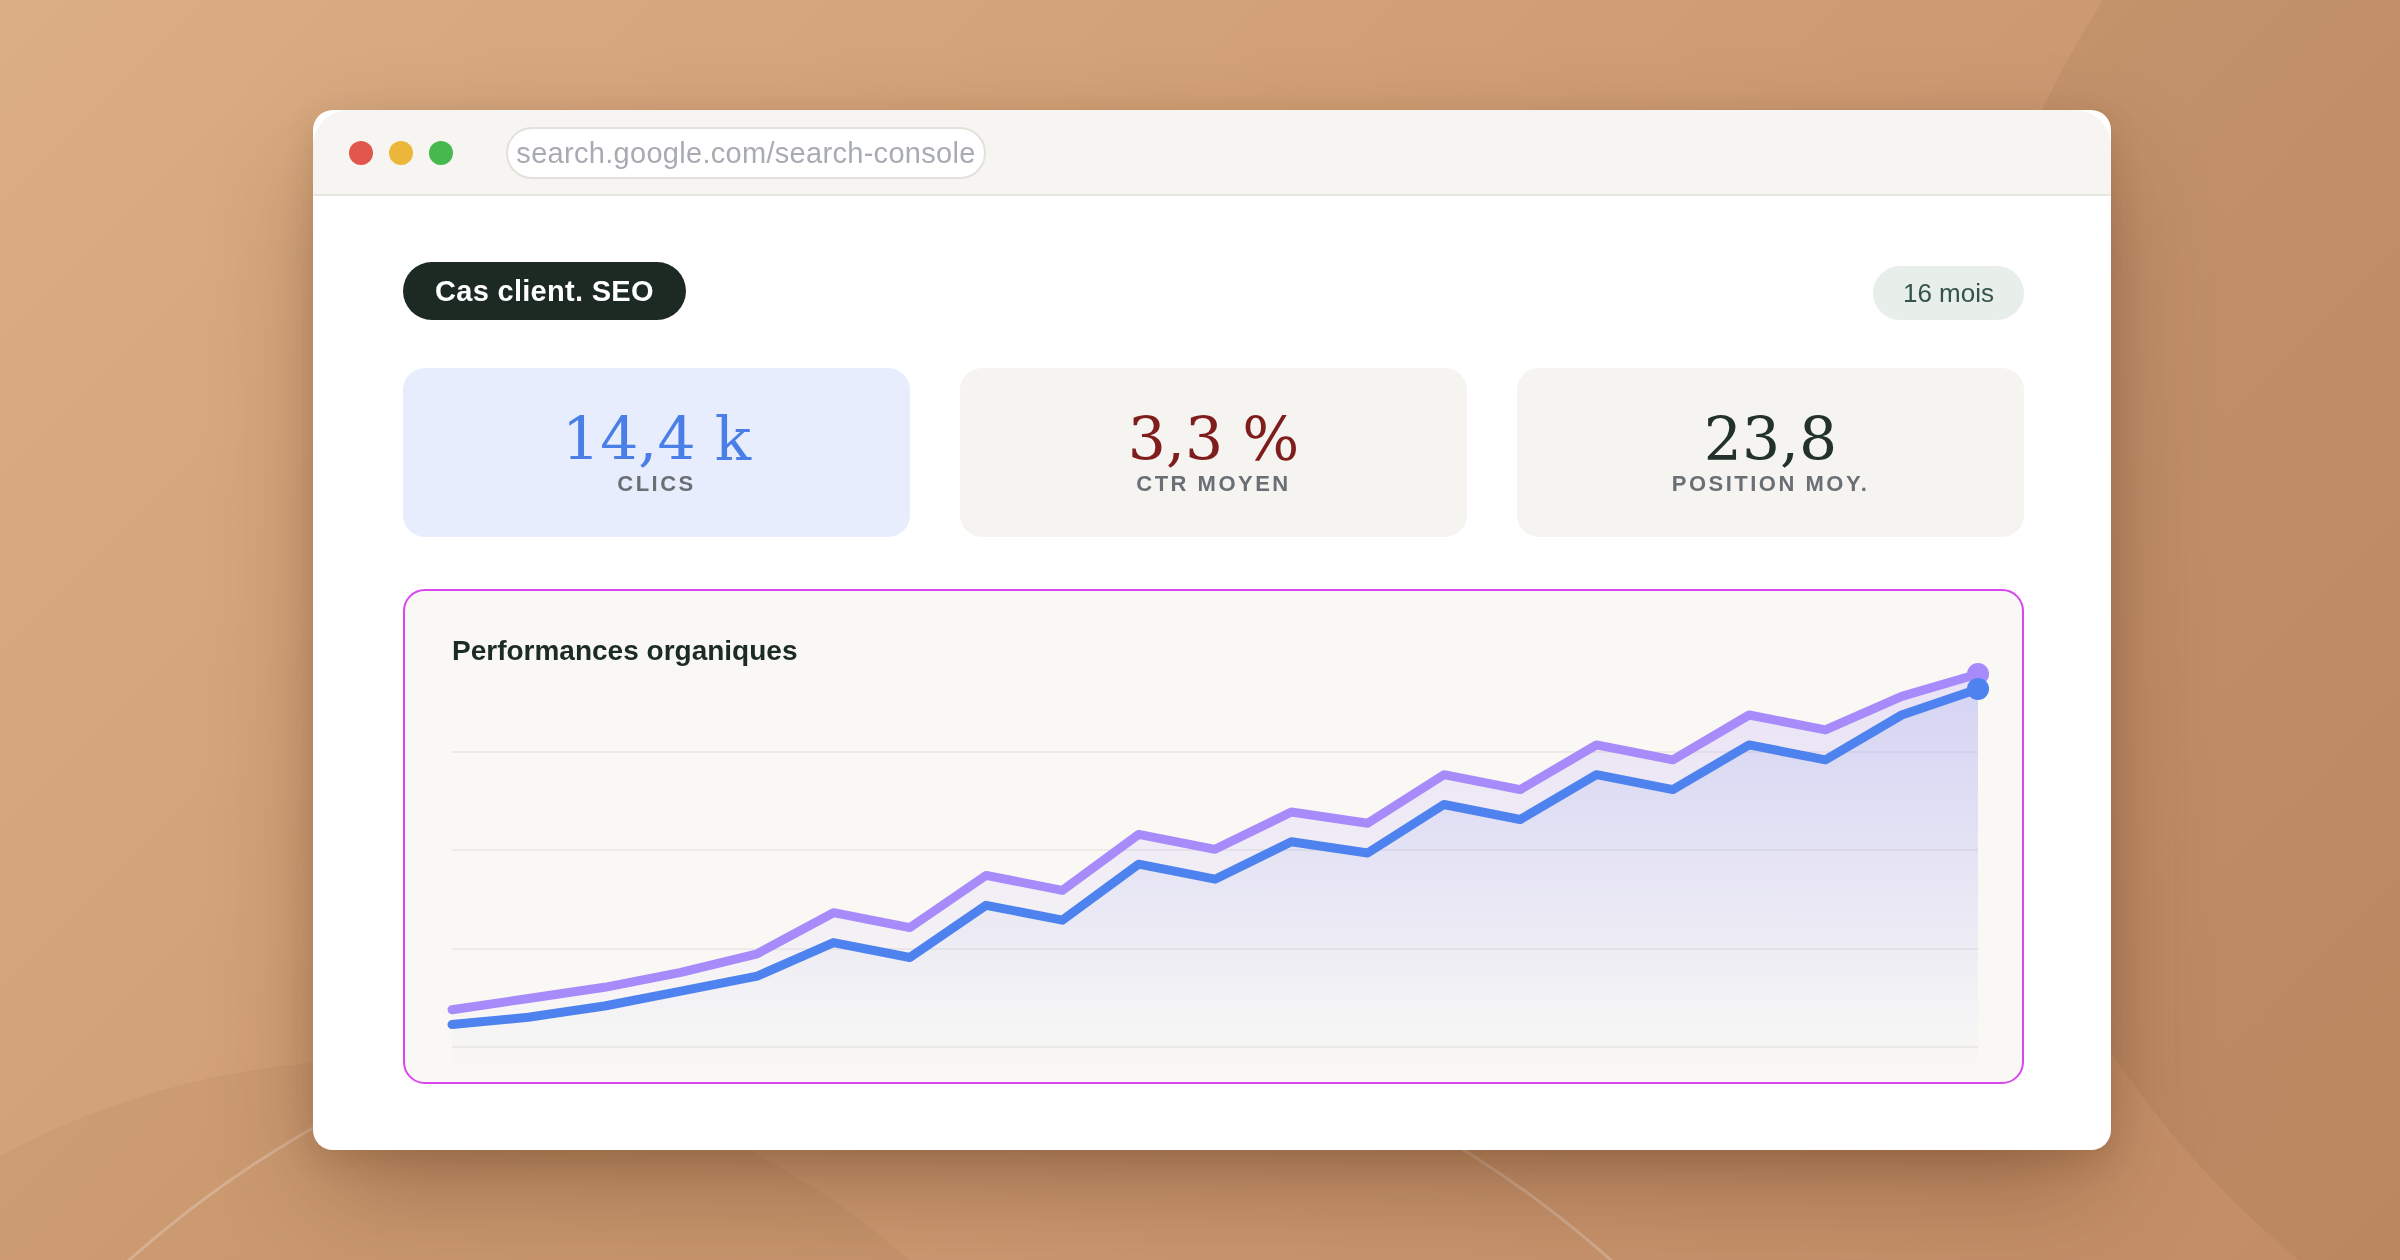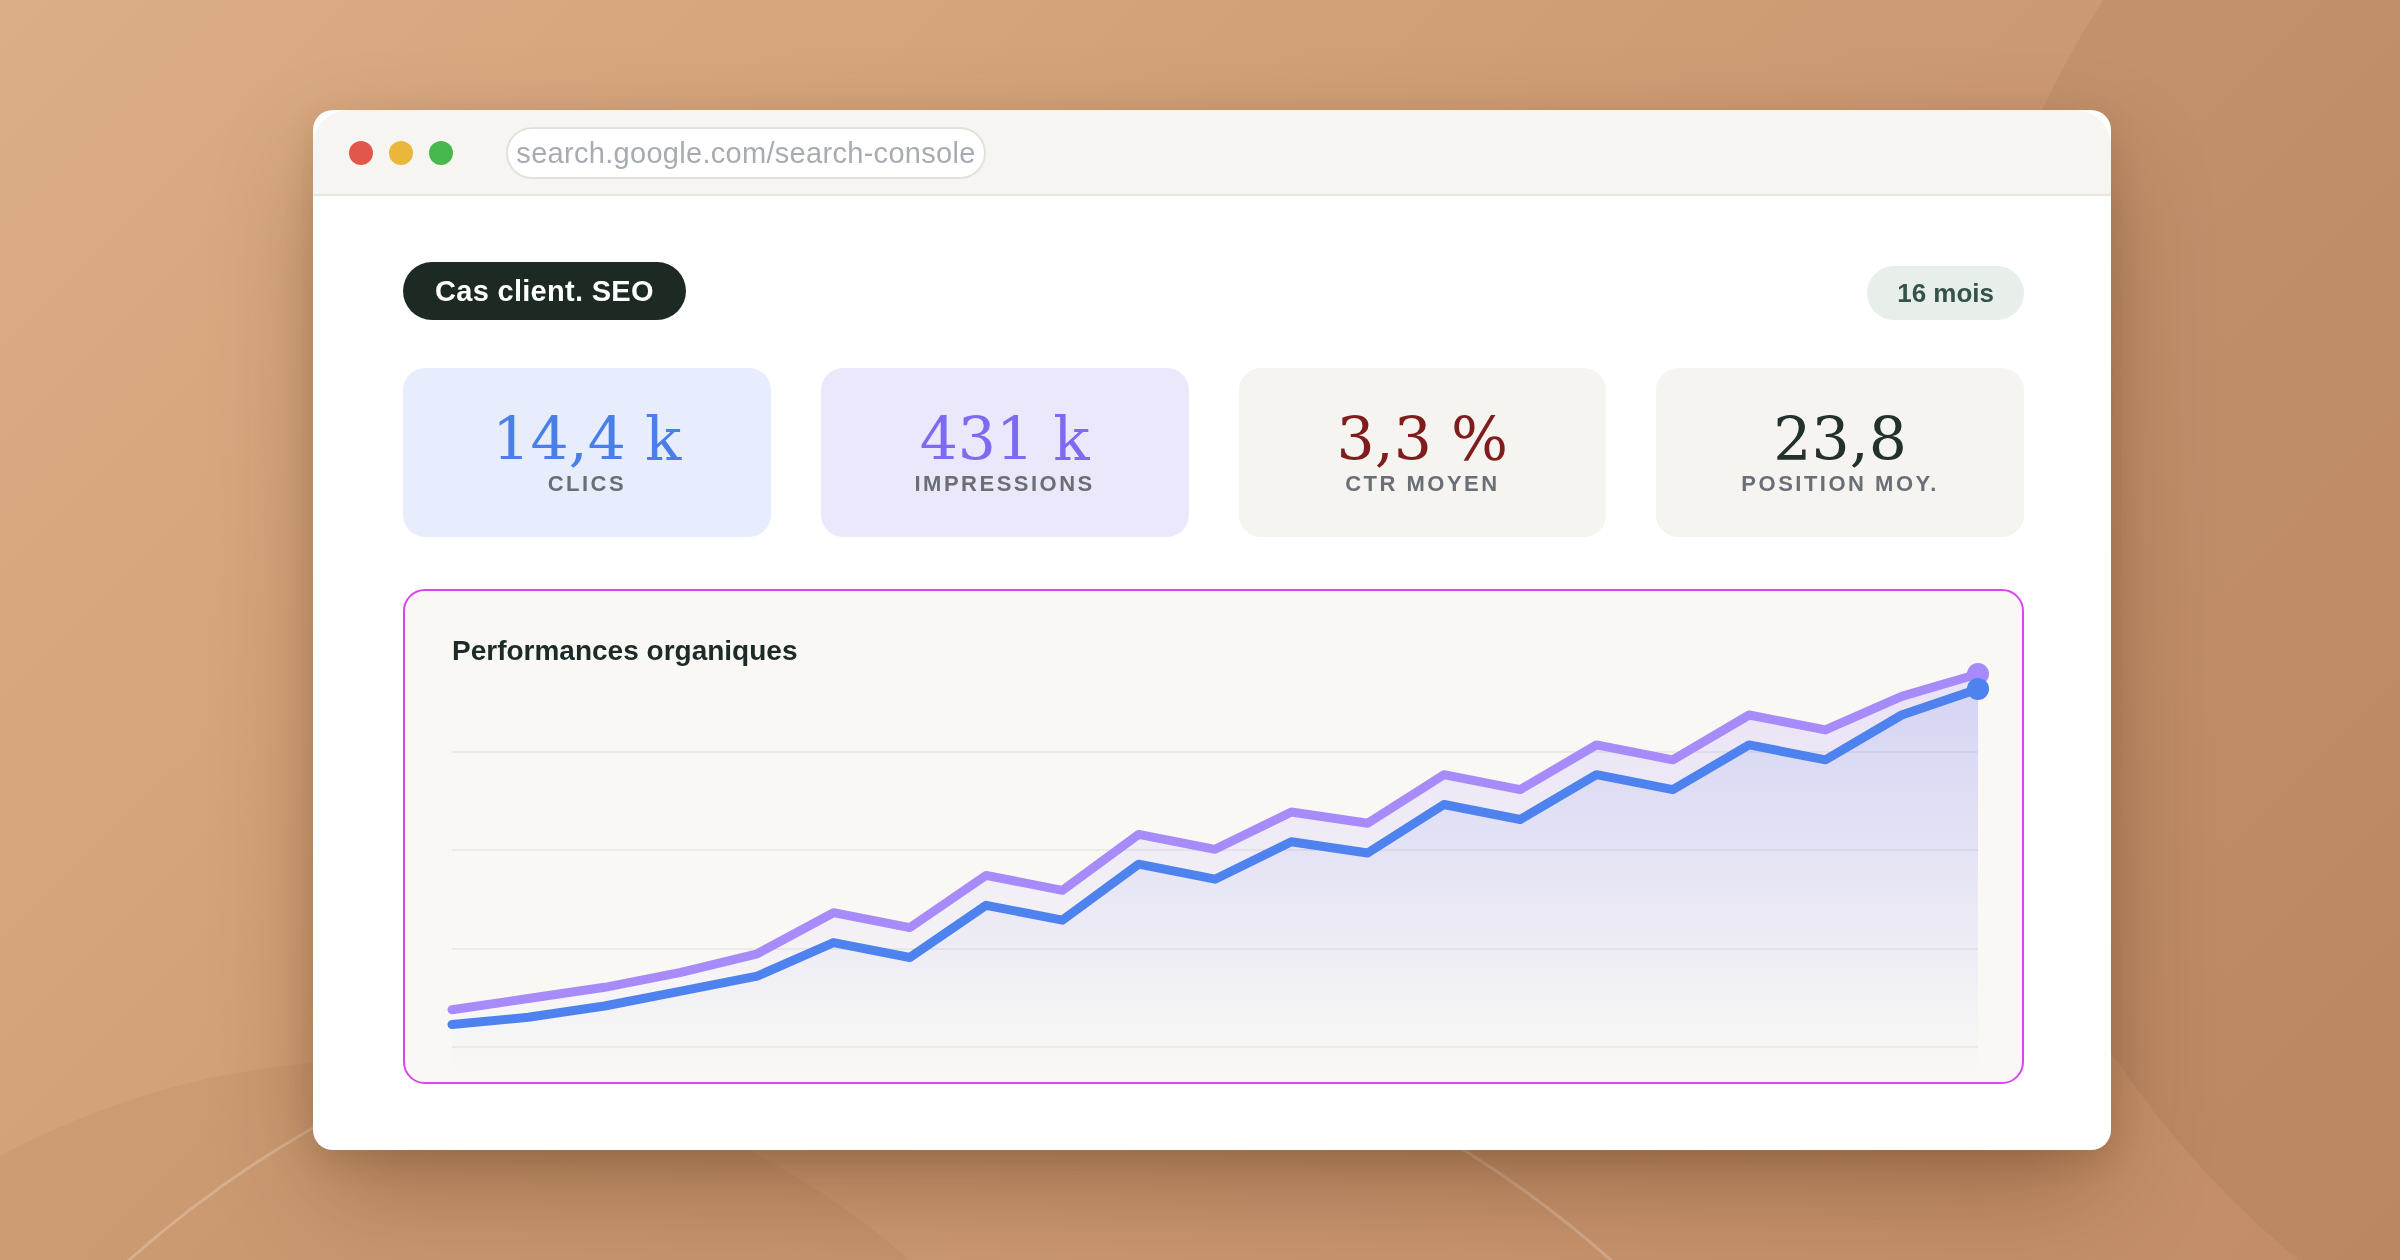--- a/index.html
+++ b/index.html
@@ -45,21 +45,21 @@
 
   .header-row { display:flex; justify-content:space-between; align-items:flex-end; }
   .badge {
     height:58px; border-radius:29px; background:#1c2a23; color:#ffffff;
     display:inline-flex; align-items:center; padding:0 32px;
     font-size:29px; font-weight:bold; letter-spacing:0.3px;
   }
   .pill {
     height:54px; border-radius:27px; background:#e8eee9; color:#35534a;
     display:inline-flex; align-items:center; padding:0 30px;
-    font-size:26px; font-weight:bold;
+    font-size:26px; font-weight:normal;
   }
 
   .stats-row { margin-top:48px; display:flex; gap:50px;align-items:center; }
   .stat-card {
     flex:1; height:169px; border-radius:22px;
     display:flex; flex-direction:column; align-items:center; justify-content:center;
   }
   .stat-value {
     font-family:"DejaVu Serif","Liberation Serif",serif;
     font-size:60px; line-height:1.05;
@@ -107,24 +107,20 @@
       <div class="header-row">
         <span class="badge">Cas client. SEO</span>
         <span class="pill">16 mois</span>
       </div>
 
       <div class="stats-row">
         <div class="stat-card" style="background: rgb(231, 237, 252);">
           <div class="stat-value" style="color: rgb(74, 127, 232);">14,4 k</div>
           <div class="stat-label">CLICS</div>
         </div>
-        <div class="stat-card" style="background: rgb(236, 232, 251);">
-          <div class="stat-value" style="color: rgb(124, 106, 240);">431 k</div>
-          <div class="stat-label">IMPRESSIONS</div>
-        </div>
         <div class="stat-card" style="background: rgb(245, 244, 240);">
           <div class="stat-value" style="color: #7f1d1d;">3,3 %</div>
           <div class="stat-label">CTR MOYEN</div>
         </div>
         <div class="stat-card" style="background: rgb(245, 244, 240);">
           <div class="stat-value" style="color: rgb(34, 49, 43);">23,8</div>
           <div class="stat-label">POSITION MOY.</div>
         </div>
       </div>
 

